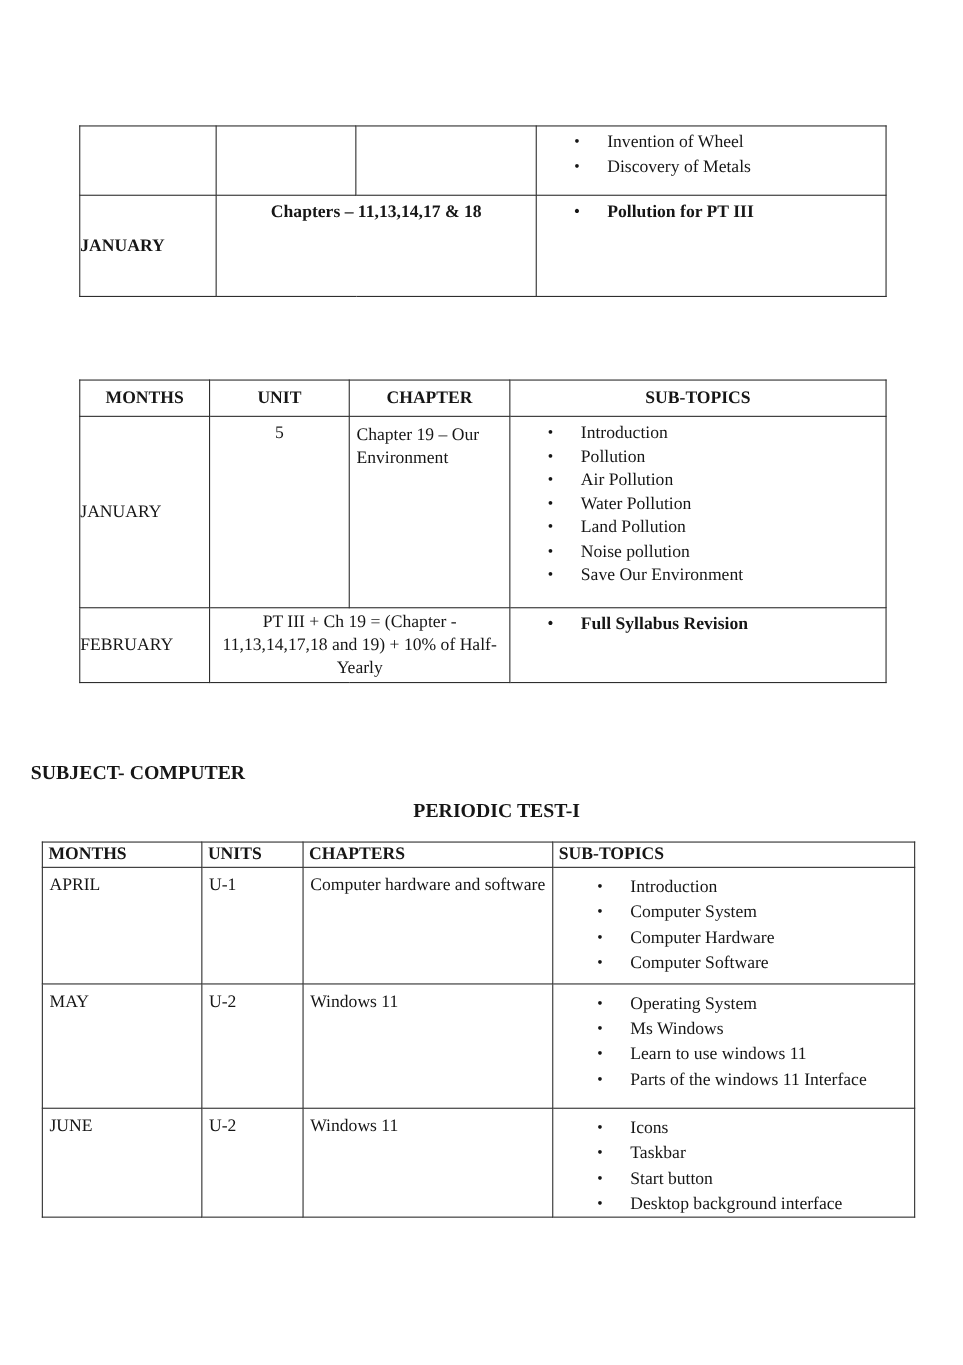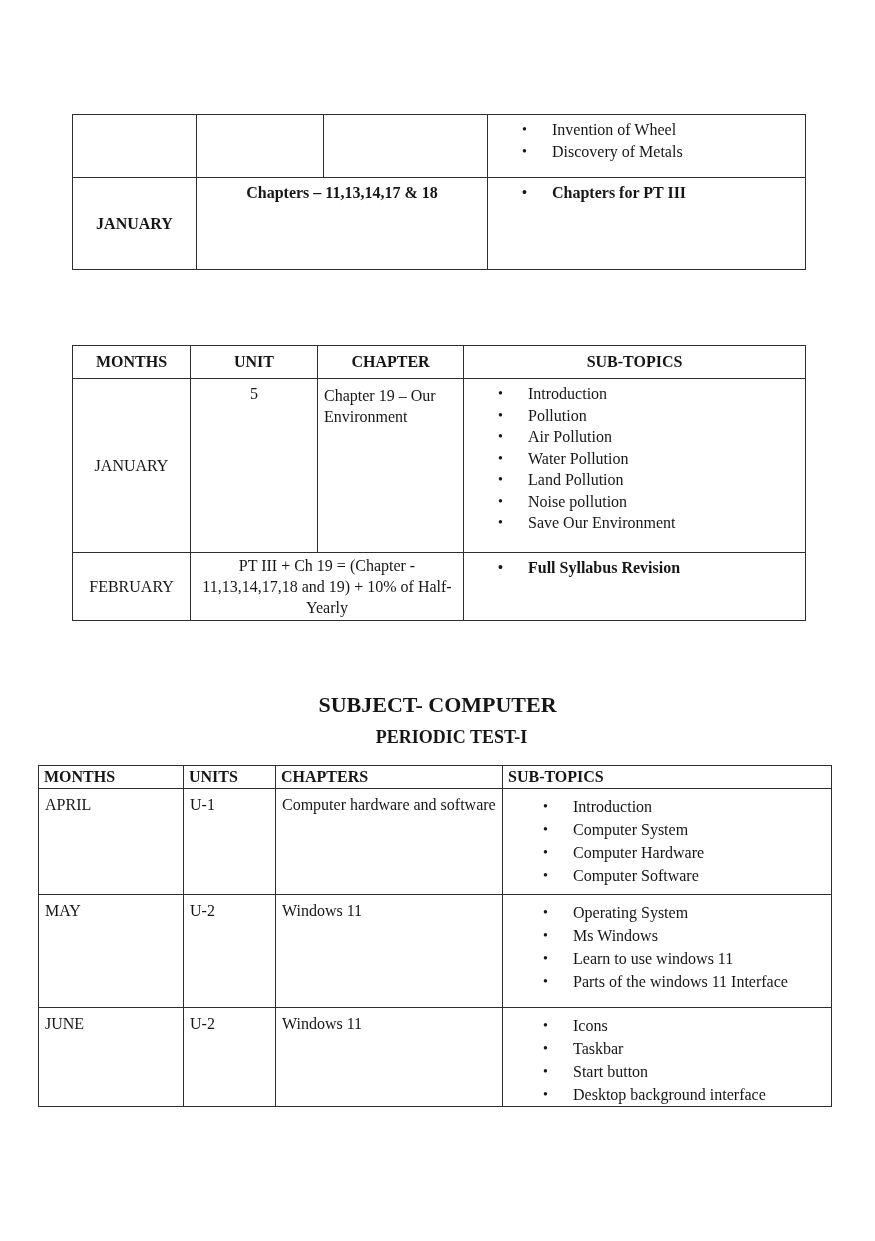--- a/index.html
+++ b/index.html
@@ -12,28 +12,28 @@
   .page { position:relative; width:875px; height:1241px; background:#ffffff; overflow:hidden; }
 
   table { border-collapse:collapse; table-layout:fixed; }
   td, th { border:1.5px solid #2e2e2e; vertical-align:top; font-weight:normal; }
 
   
   .top-table { position:absolute; left:72px; top:114px; width:733px; }
   .top-table .c1{width:124px;} .top-table .c2{width:127px;} .top-table .c3{width:164px;} .top-table .c4{width:318px;}
   .top-table .r1 td { height:63px; }
   .top-table .r2 td { height:92px;font-weight:bold; }
-  .month-mid { text-align:center; vertical-align:middle; }
+  .month-mid { text-align:left; vertical-align:middle; }
   .merged-top { text-align:center; vertical-align:top; padding-top:6px; }
 
   
   .h-annual { position:absolute; left:0; right:0; top:306px; text-align:center;
               font-size:20px; font-weight:bold; letter-spacing:.2px; }
-  .h-subject { position:absolute; left:0; right:0; top:692px; text-align:center;
-               font-size:22px; font-weight:bold; }
+  .h-subject { position:absolute; left:0; right:0; top:692px; 
+               font-size:18px; font-weight:bold;padding-left:28px; }
   .h-periodic { position:absolute; left:0; right:0; top:727px; text-align:center;
                 font-size:18px; font-weight:bold;margin-left:28px; }
 
   
   .annual-table { position:absolute; left:72px; top:345px; width:733px; }
   .annual-table .c1{width:118px;} .annual-table .c2{width:127px;} .annual-table .c3{width:146px;} .annual-table .c4{width:342px;}
   .annual-table th { height:33px; font-weight:bold; text-align:center; vertical-align:middle; font-size:16px; }
   .annual-table .r-jan td { height:174px; }
   .annual-table .r-feb td { height:66px; }
   .unit-top { text-align:center; padding-top:6px; }
@@ -89,21 +89,21 @@
             </div>
       </td>
     </tr>
     <tr class="r2">
       <td class="month-mid">JANUARY</td>
       <td colspan="2" class="merged-top">Chapters – 11,13,14,17 &amp; 18</td>
       <td>
         <div class="bullets">
               <div class="bi">
                 <span class="dot">•</span>
-                <span class="bt">Chapters for PT III</span>
+                <span class="bt">Pollution for PT III</span>
               </div>
             </div>
       </td>
     </tr>
   </tbody>
     </table>
 
 
   <table class="annual-table">
     <colgroup>

